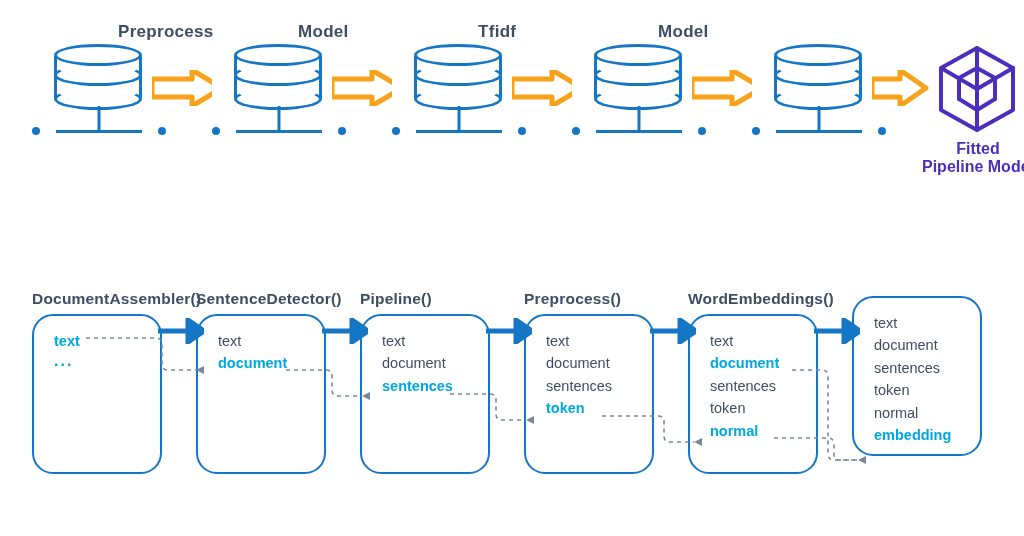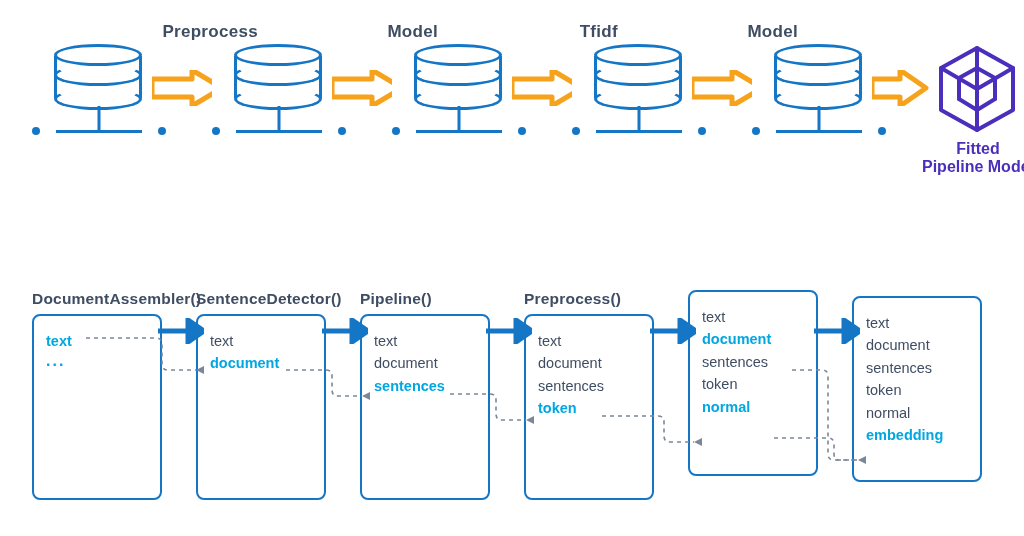--- a/index.html
+++ b/index.html
@@ -23,21 +23,21 @@
   .top-stage {
     position: absolute;
     width: 90px;
     text-align: center;
   }
   .stage-label {
     position: absolute;
     top: -18px;
     width: 140px;
     left: 64px;
-    text-align: right;
+    text-align: left;
     color: #3f4d63;
     font-weight: 600;
     font-size: 17px;
     letter-spacing: .3px;
   }
   .arrow-chunk {
     position: absolute;
     top: 30px;
     left: 94px;
     width: 60px;
@@ -91,24 +91,24 @@
   .stage2-title {
     color: #3f4d63;
     font-weight: 600;
     font-size: 15.5px;
     letter-spacing: .2px;
     margin-bottom: 6px;
     white-space: nowrap;
   }
   .card {
     border: 2.5px solid #1676c6;
-    border-radius: 8px;
+    border-radius: 21px;
     width: 130px;
-    height: 186px;
-    padding: 14px 12px;
+    height: 160px;
+    padding: 14px 20px;
     background: #fff;
     position: relative;
   }
   .col {
     color: #3f4d63;
     font-size: 14.5px;
     font-weight: 500;
     line-height: 1.55;
   }
   .col-accent { color: #00a7e1; font-weight: 600; }
@@ -250,20 +250,21 @@
     <div class="stage2-title">Preprocess()</div>
     <div class="card">
       <div class="col">text</div>
       <div class="col">document</div>
       <div class="col">sentences</div>
       <div class="col col-accent">token</div>
     </div>
   </div>
 
   <div class="stage2" style="left:656px">
+    <div class="stage2-title">WordEmbeddings()</div>
     <div class="card">
       <div class="col">text</div>
       <div class="col col-accent">document</div>
       <div class="col">sentences</div>
       <div class="col">token</div>
       <div class="col col-accent">normal</div>
     </div>
   </div>
 
   <div class="stage2" style="left:820px">

